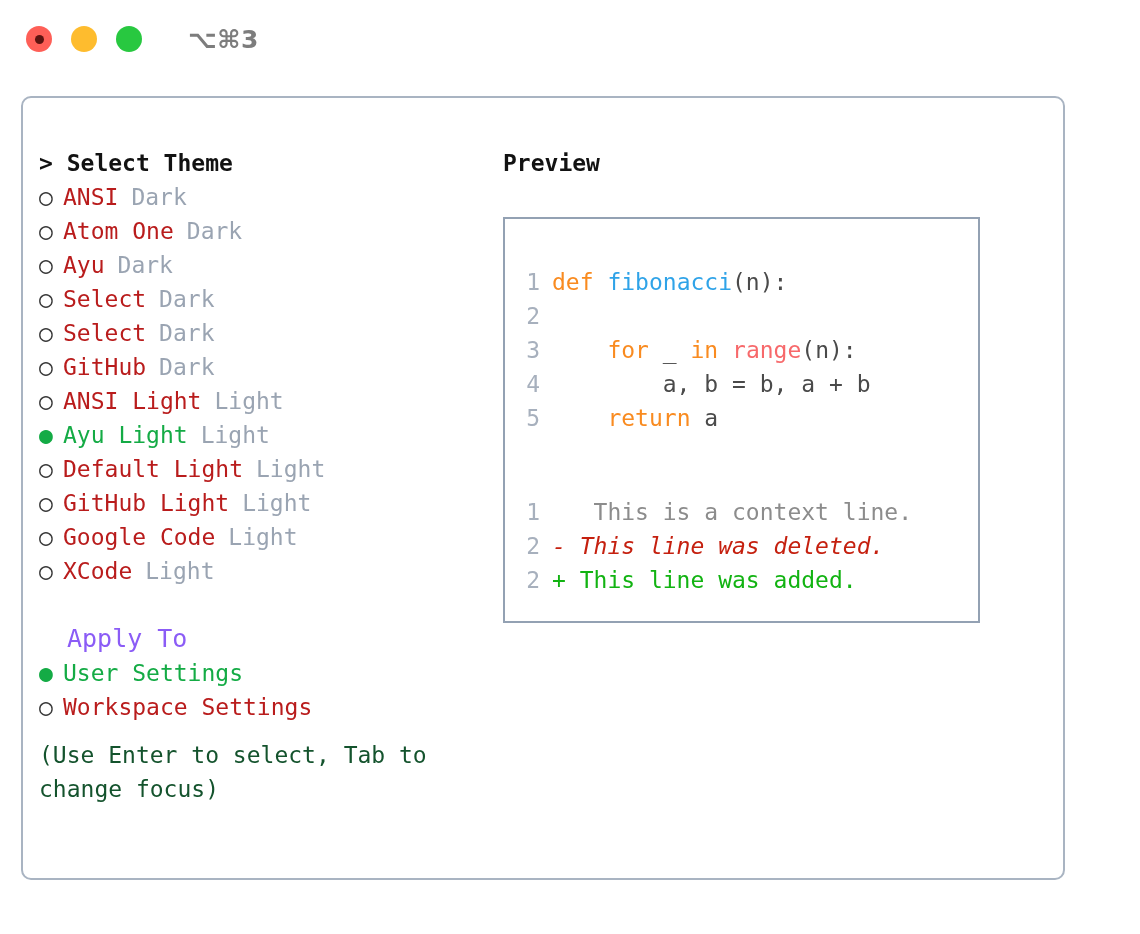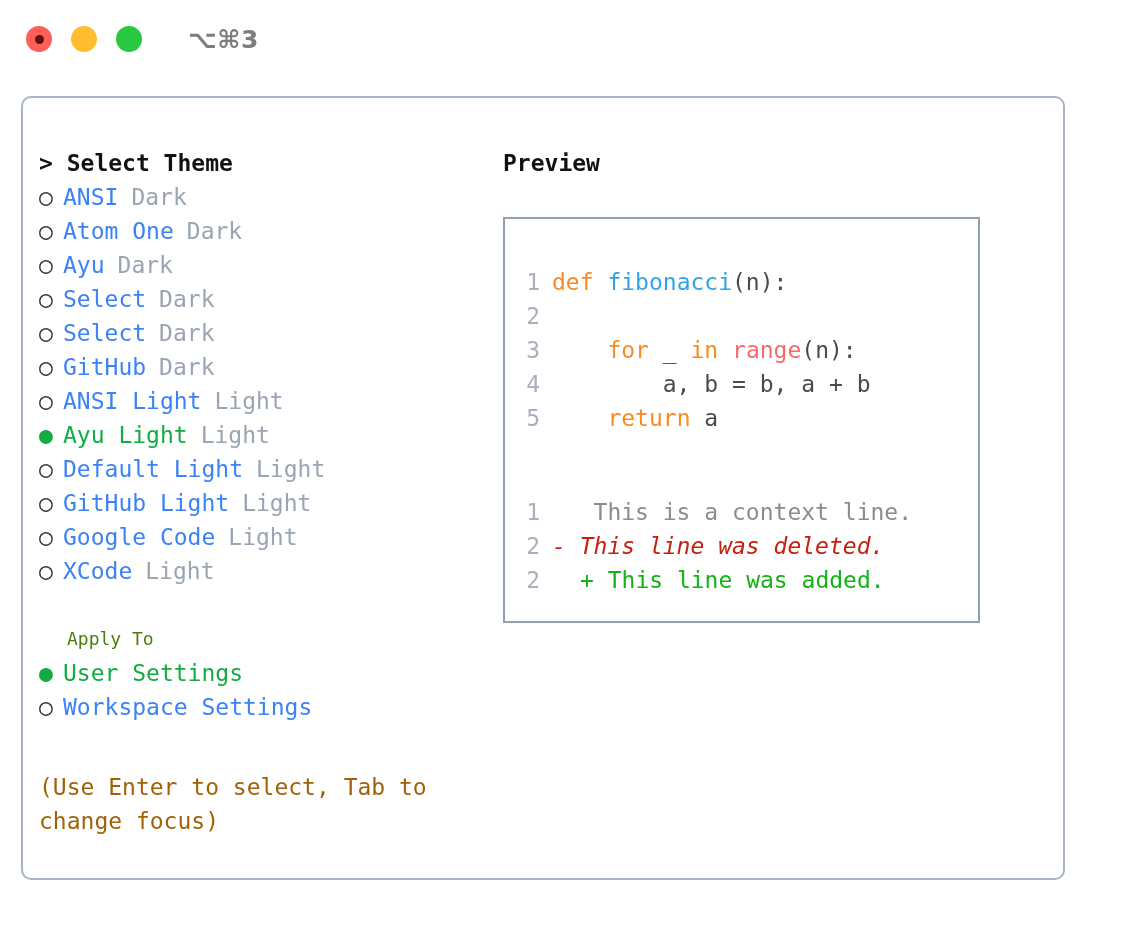--- a/index.html
+++ b/index.html
@@ -92,39 +92,39 @@
   .radio {
     display: inline-block;
     width: 24px;
     flex: 0 0 24px;
     font-size: 23px;
     line-height: 34px;
   }
   .radio.off { color: #3a3a3a; }
   .radio.on  { color: #14ab45; }
 
-  .theme-name { color: #3b82f6; }
+  .theme-name { color: #b91c1c; }
   .theme-name.sel { color: #14ab45; }
   .theme-kind { color: #9aa4b2; padding-left: 13px; }
 
   .spacer-row { height: 34px; }
 
   .apply-title {
-    font-size: 18px;
-    color: #4d7c0f;
+    font-size: 25px;
+    color: #8b5cf6;
     line-height: 34px;
     padding-left: 28px;
     white-space: pre;
   }
 
   .hint {
-    margin-top: 46px;
-    font-size: 23px;
-    line-height: 34px;
-    color: #a16207;
+    margin-top: 14px;
+    font-size: 23px;
+    line-height: 34px;
+    color: #14532d;
     width: 412px;
     white-space: pre-wrap;
   }
 
   
   .right-col {
     position: absolute;
     left: 480px;
     top: 48px;
     width: 500px;
@@ -158,21 +158,21 @@
 
   .tok-kw   { color: #f98b20; }
   .tok-fn   { color: #2fa3e8; }
   .tok-call { color: #f7696b; }
   .tok-num  { color: #a35bd6; }
   .tok-var  { color: #4a4a4a; }
   .tok-punc { color: #4a4a4a; }
 
   .diff-ctx { color: #8c8c8c; margin-top: 26px; }
   .diff-del { color: #c5200f; font-style: italic; }
-  .diff-add { color: #12b312; margin-left: 28px; }
+  .diff-add { color: #12b312; }
 </style>
 </head>
 <body>
 
 <div class="window">
 
   <div class="titlebar">
     <div class="lights">
       <div class="light red">
         <span class="dot"></span>

